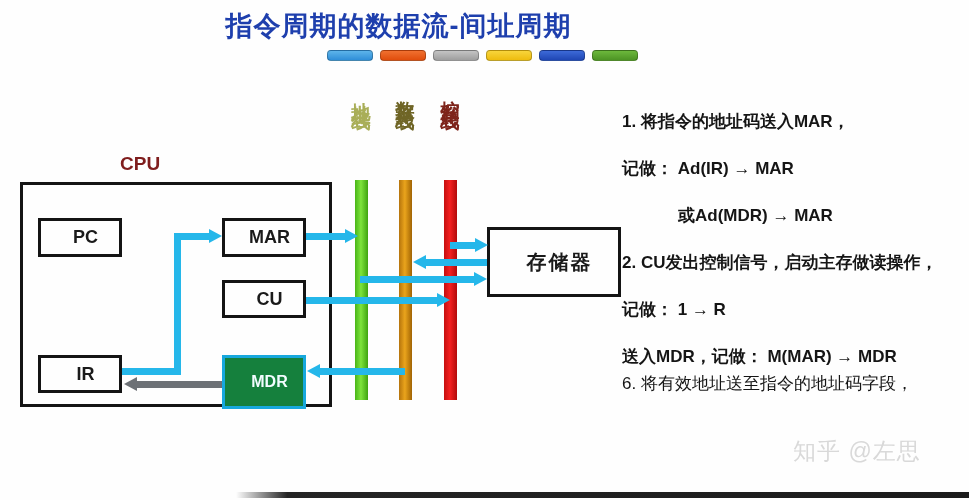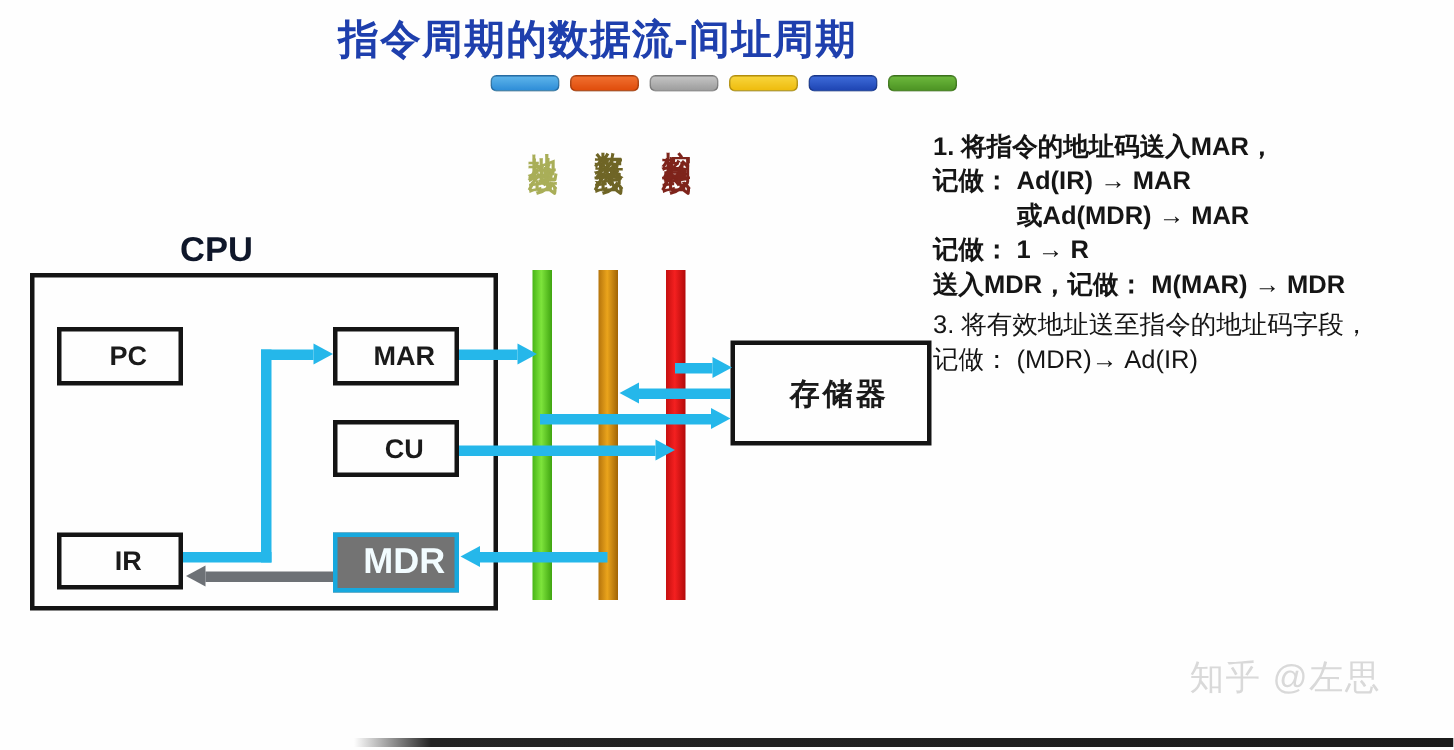--- a/index.html
+++ b/index.html
@@ -17,27 +17,27 @@
   .lb1{background:linear-gradient(#f07030,#e04d0c);}
   .lb2{background:linear-gradient(#c4c4c4,#9e9e9e);}
   .lb3{background:linear-gradient(#f8d53c,#eebc0e);}
   .lb4{background:linear-gradient(#3d6ad8,#1f46b4);}
   .lb5{background:linear-gradient(#6cb83c,#4d9424);}
 
   
   .box{position:absolute;border:3px solid #141414;background:#fefefe;box-sizing:border-box;
        display:flex;align-items:center;justify-content:center;font-weight:bold;color:#1a1a1a;padding-left:11px;}
   .cpu-outline{left:20px;top:182px;width:312px;height:225px;background:transparent;}
-  .cpu-label{position:absolute;left:120px;top:153px;font-size:23px;font-weight:bold;color:#0f172a;}
+  .cpu-label{position:absolute;left:120px;top:153px;font-size:19px;font-weight:bold;color:#7f1d1d;}
   .box-pc {left:38px; top:218px;width:84px;height:39px;font-size:18px;}
   .box-mar{left:222px;top:218px;width:84px;height:39px;font-size:18px;}
   .box-cu {left:222px;top:280px;width:84px;height:38px;font-size:18px;}
   .box-ir {left:38px; top:355px;width:84px;height:38px;font-size:18px;text-align:right;}
-  .box-mdr{left:222px;top:355px;width:84px;height:40px;font-size:24px;
-           background:#737373;border:3px solid #17a8dd;color:#f2fcff;}
+  .box-mdr{left:222px;top:355px;width:84px;height:54px;font-size:16px;
+           background:#15803d;border:3px solid #17a8dd;color:#f2fcff;}
   .box-mem{left:487px;top:227px;width:134px;height:70px;font-size:20px;font-weight:600;letter-spacing:2px;}
 
   
   .bus{position:absolute;top:180px;width:13px;height:220px;}
   .bus-addr{left:355px;background:linear-gradient(to right,#48b517,#7ee43c 45%,#3fa410);}
   .bus-data{left:399px;background:linear-gradient(to right,#b5740c,#eaa41c 45%,#a16404);}
   .bus-ctrl{left:444px;background:linear-gradient(to right,#c50f0f,#f42020 45%,#b20a0a);}
 
   .bus-label{position:absolute;top:86px;writing-mode:vertical-rl;text-orientation:upright;
              font-size:19px;font-weight:bold;letter-spacing:3px;line-height:22px;}
@@ -49,21 +49,21 @@
   .arrow{position:absolute;height:7px;background:currentColor;color:#25b7ea;}
   .arrow.gray{color:#6d7176;}
   .arrow.right::after{content:"";position:absolute;right:-13px;top:-4px;width:0;height:0;
       border-top:7.5px solid transparent;border-bottom:7.5px solid transparent;border-left:13px solid;}
   .arrow.left::before{content:"";position:absolute;left:-13px;top:-4px;width:0;height:0;
       border-top:7.5px solid transparent;border-bottom:7.5px solid transparent;border-right:13px solid;}
   .cyan-rect{position:absolute;background:#25b7ea;}
 
   
   .steps{position:absolute;left:622px;top:86px;width:347px;font-size:17px;line-height:23px;color:#151515;}
-  .steps .b{font-weight:bold;}
+  .steps .b{font-weight:bold;margin-top:24px;}
   .steps .indent{padding-left:56px;}
   .steps .gap{margin-top:4px;}
 
   
   .watermark{position:absolute;left:793px;top:436px;font-size:23px;color:#d9d9d9;letter-spacing:1px;}
   .bottom-line{position:absolute;left:236px;top:492px;width:733px;height:6px;
       background:linear-gradient(to right,rgba(40,40,40,0),#242424 7%,#1b1b1b);}
 </style>
 </head>
 <body>
@@ -108,22 +108,22 @@
   <div class="arrow right" style="left:360px;top:276px;width:114px;"></div>
   <div class="arrow right" style="left:306px;top:297px;width:131px;"></div>
   <div class="arrow left" style="left:320px;top:368px;width:85px;"></div>
 
   <div class="arrow left gray" style="left:137px;top:381px;width:85px;"></div>
 
   <div class="steps">
     <div class="b">1. 将指令的地址码送入MAR，</div>
     <div class="b">记做： Ad(IR) → MAR</div>
     <div class="b indent">或Ad(MDR) → MAR</div>
+    <div class="b">2. CU发出控制信号，启动主存做读操作，</div>
     <div class="b">记做： 1 → R</div>
     <div class="b">送入MDR，记做： M(MAR) → MDR</div>
-    <div class="gap">3. 将有效地址送至指令的地址码字段，</div>
-    <div>记做： (MDR)→ Ad(IR)</div>
+    <div class="gap">6. 将有效地址送至指令的地址码字段，</div>
   </div>
 
   <div class="watermark">知乎 @左思</div>
   <div class="bottom-line"></div>
 
 </div>
 
 </body></html>

